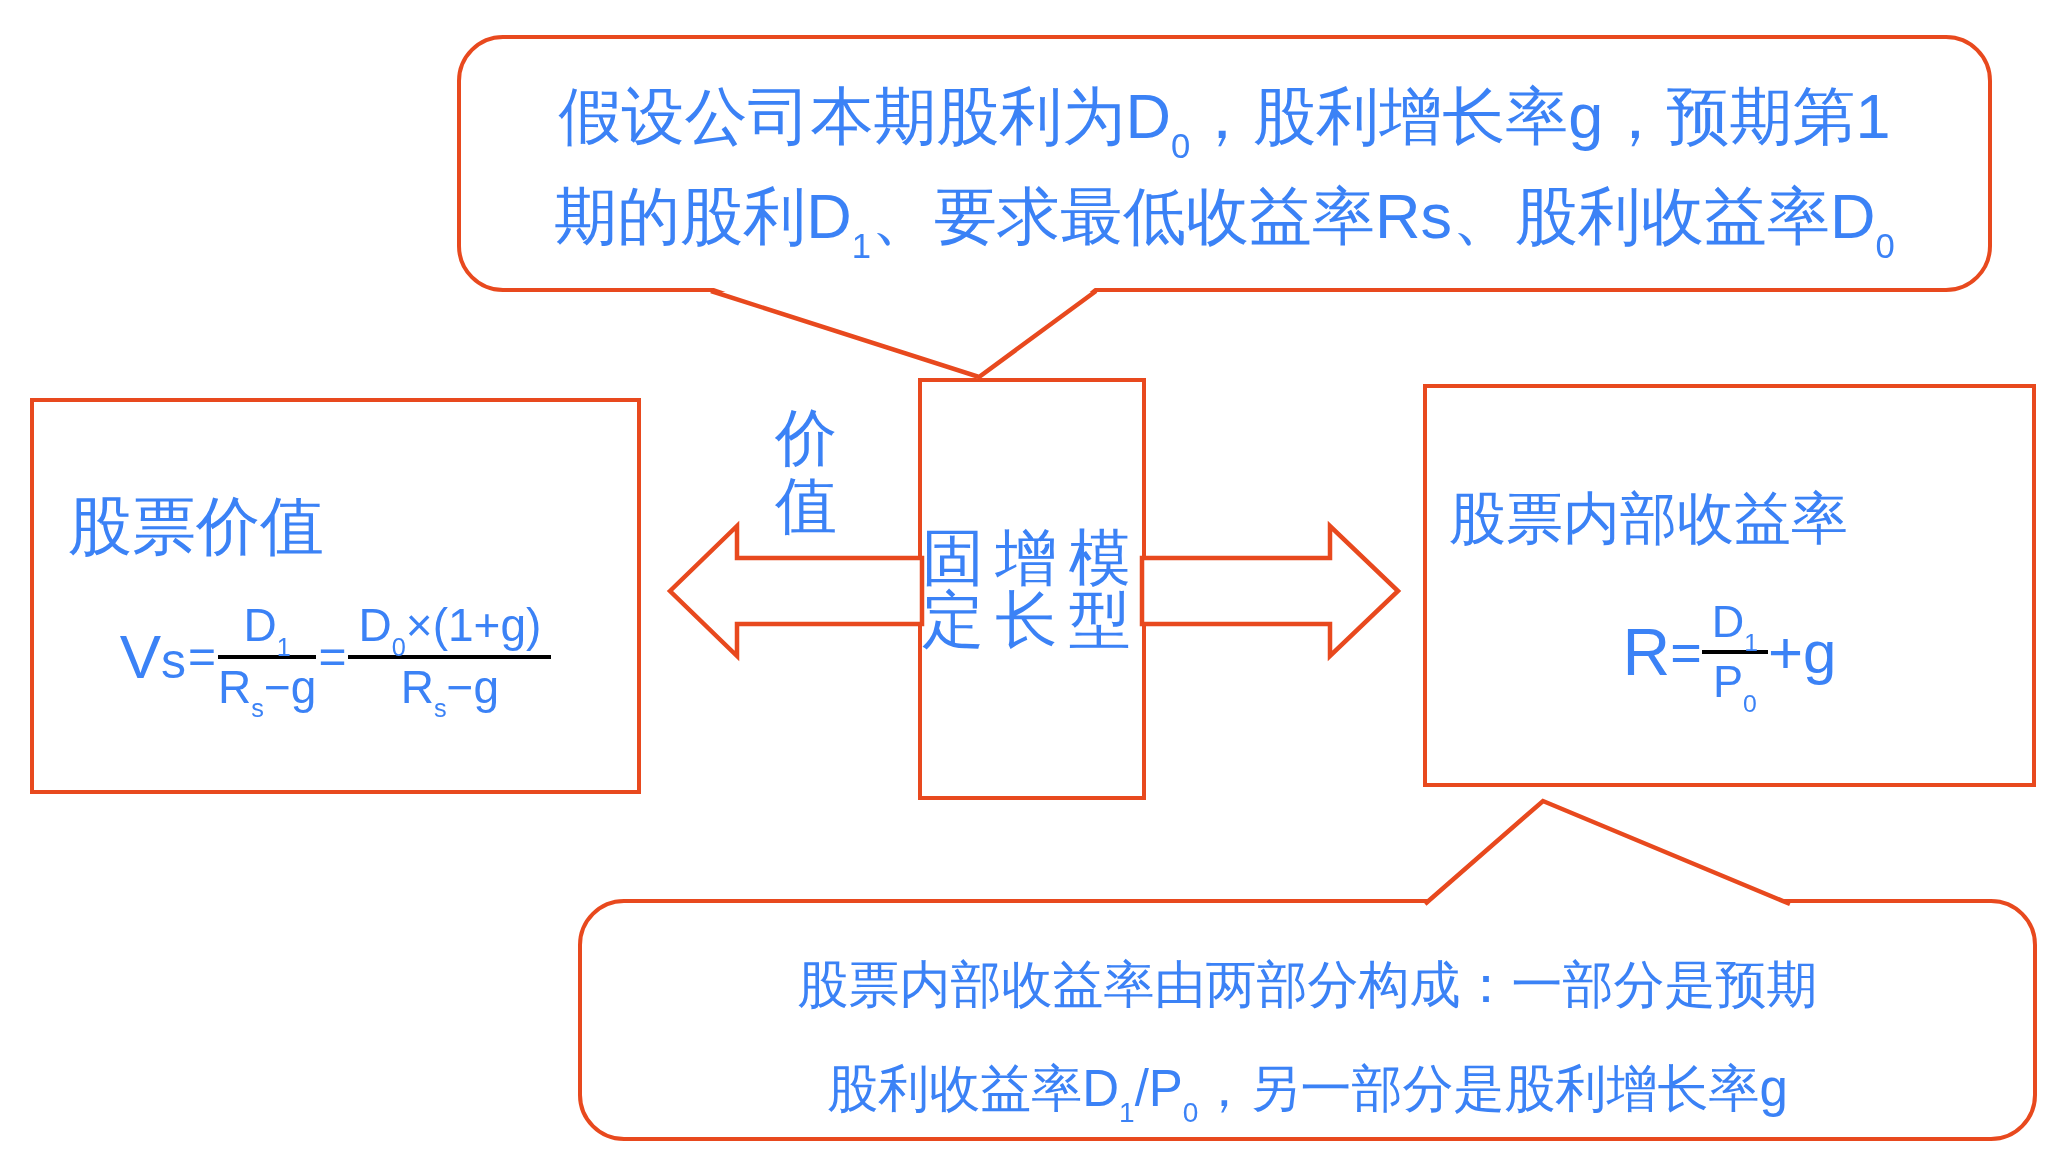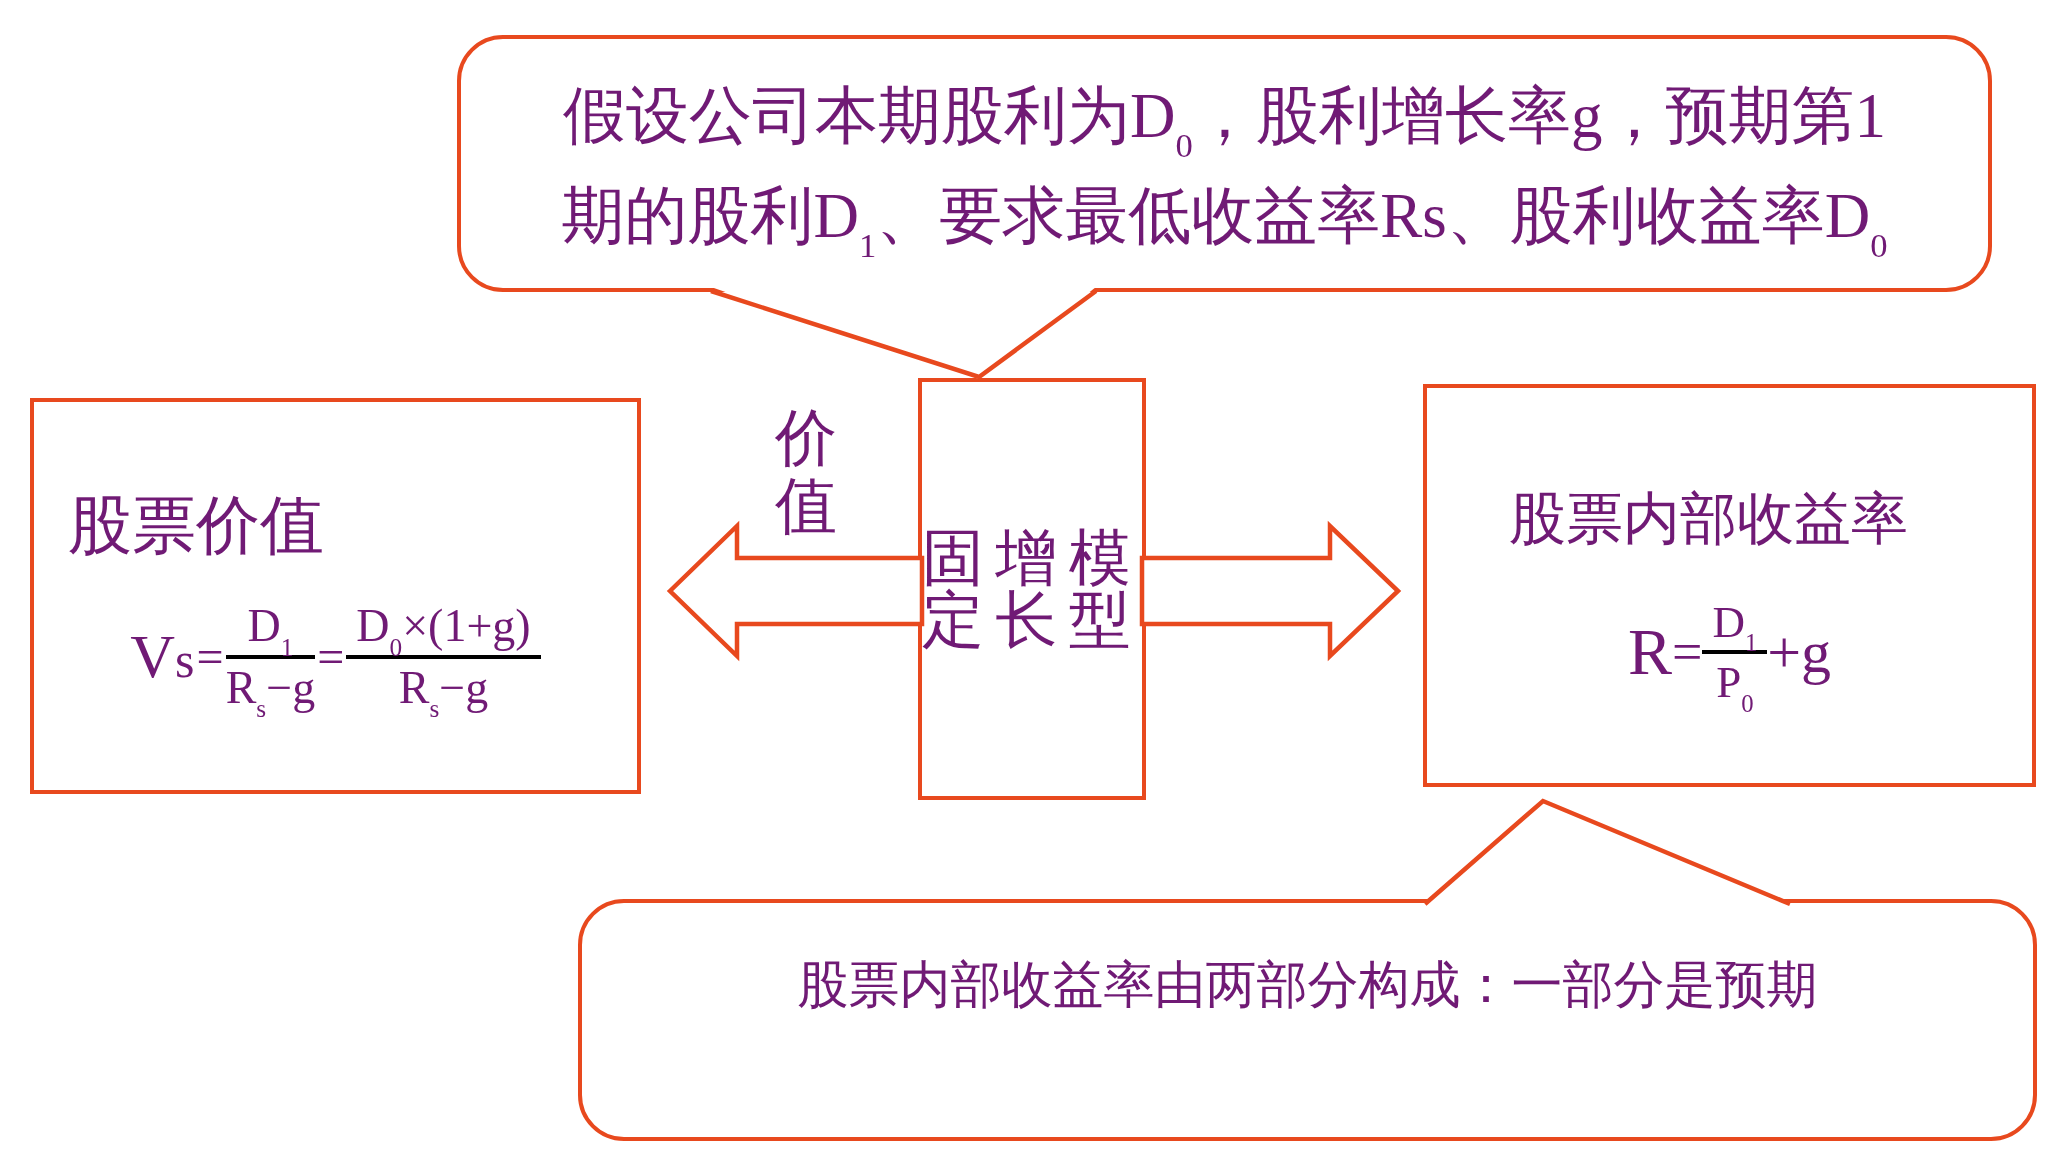--- a/index.html
+++ b/index.html
@@ -3,22 +3,22 @@
 <meta charset="utf-8">
 <style>
   :root { --accent: #e8491e; }
   * { box-sizing: border-box; }
   html, body { margin: 0; padding: 0; background: #fff; }
   .canvas {
     position: relative;
     width: 2067px;
     height: 1154px;
     background: #fff;
-    color: #701a75;
-    font-family: Liberation Serif, serif;
+    color: #3b82f6;
+    font-family: Liberation Sans, sans-serif;
     overflow: hidden;
   }
 
   
   .callout {
     position: absolute;
     border: 4px solid var(--accent);
     border-radius: 46px;
     background: #fff;
     text-align: center;
@@ -36,21 +36,21 @@
   }
   #leftBox  { left: 30px;   top: 398px; width: 611px; height: 396px; }
   #centerBox{
     left: 918px; top: 378px; width: 228px; height: 422px;
     display: flex; flex-direction: row; justify-content: space-evenly;
     align-items: center; font-size: 62px; line-height: 1; padding: 12px 0;
   }
   #rightBox { left: 1423px; top: 384px; width: 613px; height: 403px; }
 
   .ltitle { font-size: 64px; line-height: 1; margin: 92px 0 0 34px; }
-  .rtitle { font-size: 57px; line-height: 1; margin: 102px 0 0 82px; }
+  .rtitle { font-size: 57px; line-height: 1; margin: 102px 0 0 22px; }
 
   
   .arrow-label { position: absolute; font-size: 62px; line-height: 68px; }
   #valueLabel { left: 760px; top: 404px; width: 92px; text-align: center; }
   #yieldLabel { left: 1156px; top: 440px; letter-spacing: 5px; white-space: nowrap; }
 
   
   sub { font-size: .55em; line-height: 0; position: relative; top: .18em; }
   .formula {
     display: flex; justify-content: center; align-items: center;
@@ -127,20 +127,21 @@
     </div>
   </div>
 
   <div class="arrow-label" id="valueLabel">
     <div>价</div>
     <div>值</div>
   </div>
 
   <div class="callout" id="bottomCallout">
     <div class="cline">股票内部收益率由两部分构成：一部分是预期</div>
+    <div class="cline"><span>股利收益率D</span><sub>1</sub><span>/P</span><sub>0</sub><span>，另一部分是股利增长率g</span></div>
   </div>
 
   <svg id="overlay" viewBox="0 0 2067 1154">
 
     <polygon class="cfill" points="711,287 979,379 1096,287"></polygon>
     <polyline class="cstroke" points="711,291 979,377 1096,291"></polyline>
 
     <polygon class="cfill" points="1421,907 1543,799 1794,907"></polygon>
     <polyline class="cstroke" points="1425,904 1543,801 1790,904"></polyline>
 

